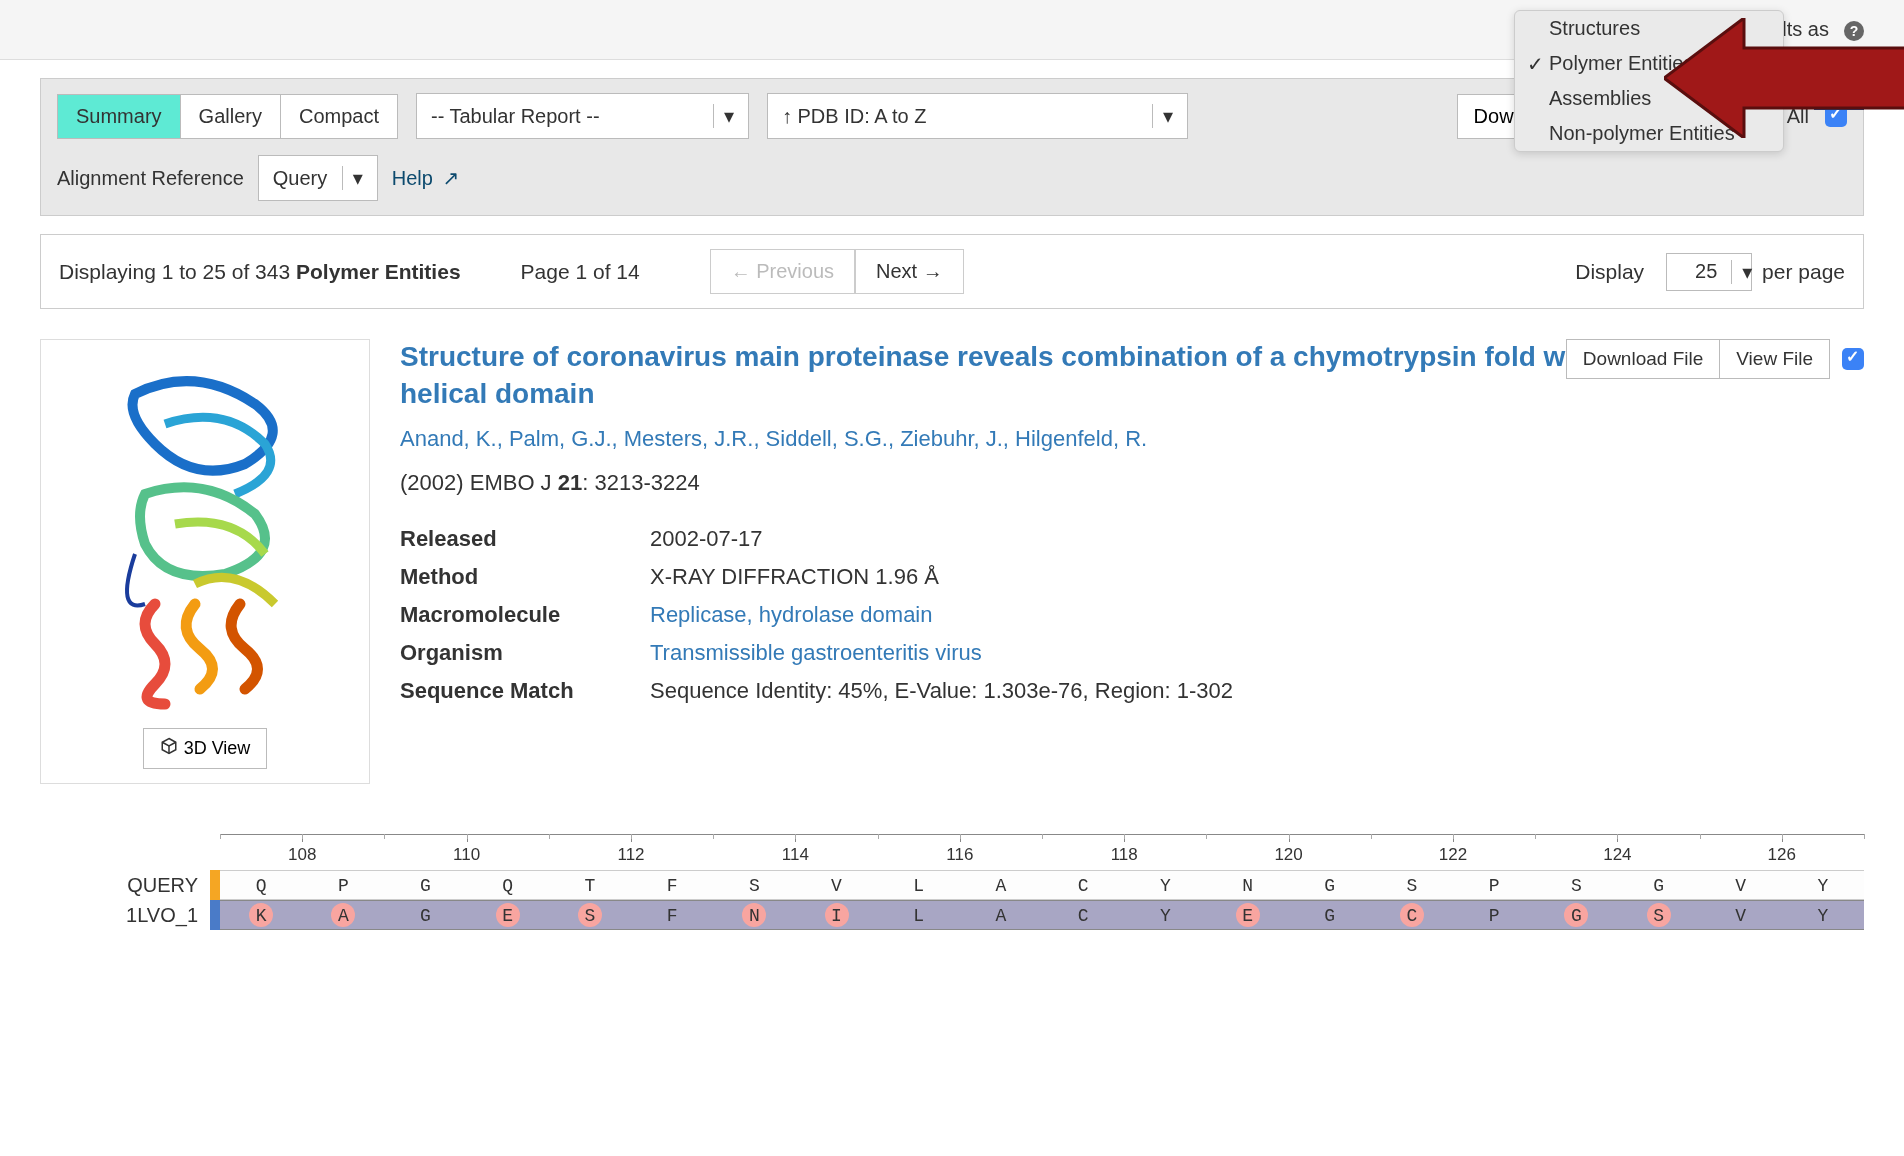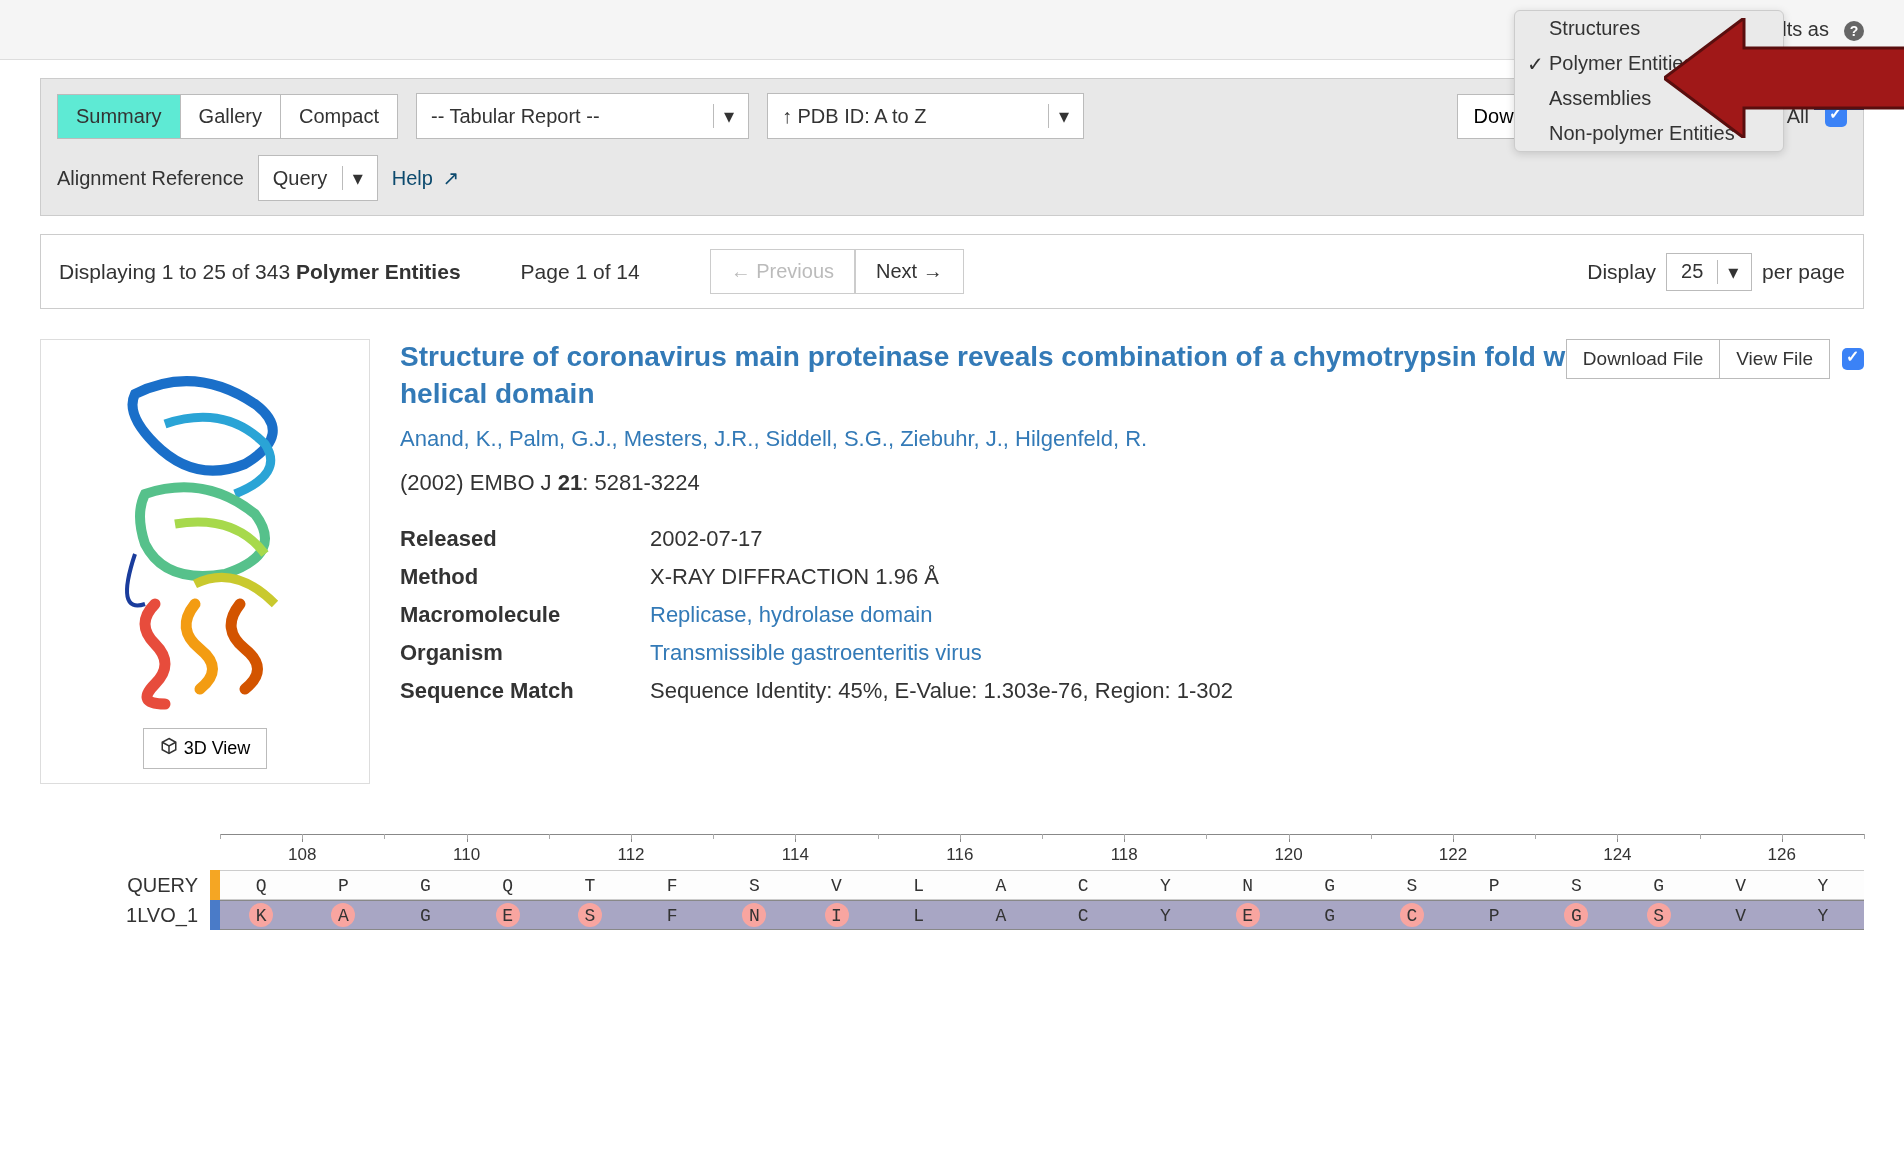--- a/index.html
+++ b/index.html
@@ -16,40 +16,40 @@
 .search-btn { position: absolute; top: 60px; right: 40px; width: 50px; height: 50px; background: #18447e; color: #fff; display: flex; align-items: center; justify-content: center; z-index: 10; }
 .toolbar { background: #e8e8e8; border: 1px solid #ccc; margin: 18px 40px 0; padding: 14px 16px; }
 .toolbar-row { display: flex; align-items: center; gap: 0; flex-wrap: wrap; }
 .tab-group { display: flex; border: 1px solid #bbb; background: #fff; }
 .tab-group .tab { padding: 10px 18px; border-right: 1px solid #bbb; cursor: pointer; font-size: 20px; }
 .tab-group .tab:last-child { border-right: none; }
 .tab-group .tab.active { background: #5eead4; }
 .select-box { background: #fff; border: 1px solid #bbb; padding: 10px 14px; font-size: 20px; display: flex; align-items: center; justify-content: space-between; cursor: pointer; margin-left: 18px; }
 .select-box .caret { border-left: 1px solid #bbb; padding-left: 10px; margin-left: 14px; }
 .select-wide { width: 333px; }
-.select-wider { width: 317px; }
+.select-wider { width: 421px; }
 .toolbar-right { margin-left: auto; display: flex; align-items: center; gap: 16px; }
 .btn-light { background: #fff; border: 1px solid #bbb; padding: 10px 16px; font-size: 20px; cursor: pointer; }
 .select-all-label { font-size: 20px; }
 .chk { width: 22px; height: 22px; background: #3b82f6; border-radius: 5px; position: relative; display: inline-block; vertical-align: middle; }
 .chk::after { content: "✓"; color: #fff; position: absolute; left: 4px; top: -1px; font-size: 16px; font-weight: bold; }
 .toolbar-row2 { display: flex; align-items: center; margin-top: 16px; gap: 14px; }
 .align-label { font-size: 20px; }
 .select-sm { width: 120px; margin-left: 0; }
 .help-link { color: #0c4a6e; font-size: 20px; text-decoration: none; }
 .help-link .ext { margin-left: 4px; }
 .pager-bar { border: 1px solid #ccc; margin: 18px 40px 0; padding: 14px 18px; display: flex; align-items: center; }
 .pager-text { font-size: 21px; }
 .pager-text b { font-weight: 700; }
 .page-info { font-size: 21px; margin-left: 60px; }
 .pager-btns { margin-left: 70px; display: flex; }
 .pager-btn { border: 1px solid #ccc; padding: 10px 20px; font-size: 20px; background: #fff; cursor: pointer; }
 .pager-btn.disabled { color: #bbb; cursor: default; }
 .pager-right { margin-left: auto; display: flex; align-items: center; gap: 10px; font-size: 21px; }
-.select-xs { width: 86px; margin-left: 0; padding: 6px 14px; }
+.select-xs { width: 86px; margin-left: 12px; padding: 6px 28px; }
 .result { display: flex; margin: 30px 40px 0; gap: 30px; }
 .thumb-col { width: 330px; flex-shrink: 0; }
 .thumb-box { border: 1px solid #ddd; padding: 14px; text-align: center; }
 .thumb-img { width: 260px; height: 360px; margin: 0 auto 14px; position: relative; }
 .ribbon-svg { width: 100%; height: 100%; }
 .btn-3d { border: 1px solid #bbb; background: #fff; padding: 8px 16px; font-size: 18px; cursor: pointer; display: inline-flex; align-items: center; gap: 6px; }
 .cube-icon { display: inline-block; }
 .detail-col { flex: 1; position: relative; }
 .detail-actions { position: absolute; top: 0; right: 0; display: flex; align-items: center; gap: 12px; }
 .btn-pair { display: flex; border: 1px solid #bbb; }
@@ -209,21 +209,21 @@
       <a href="#">Anand, K.</a>,
       <a href="#">Palm, G.J.</a>,
       <a href="#">Mesters, J.R.</a>,
       <a href="#">Siddell, S.G.</a>,
       <a href="#">Ziebuhr, J.</a>,
       <a href="#">Hilgenfeld, R.</a>
     </div>
     <div class="citation">
       <span>(2002)</span>
       <span>EMBO J</span>
-      <b>21</b><span>: 5281-3224</span>
+      <b>21</b><span>: 3213-3224</span>
     </div>
     <div class="meta-table">
       <div class="meta-row">
         <div class="meta-label">Released</div>
         <div class="meta-val">2002-07-17</div>
       </div>
       <div class="meta-row">
         <div class="meta-label">Method</div>
         <div class="meta-val">X-RAY DIFFRACTION 1.96 Å</div>
       </div>

